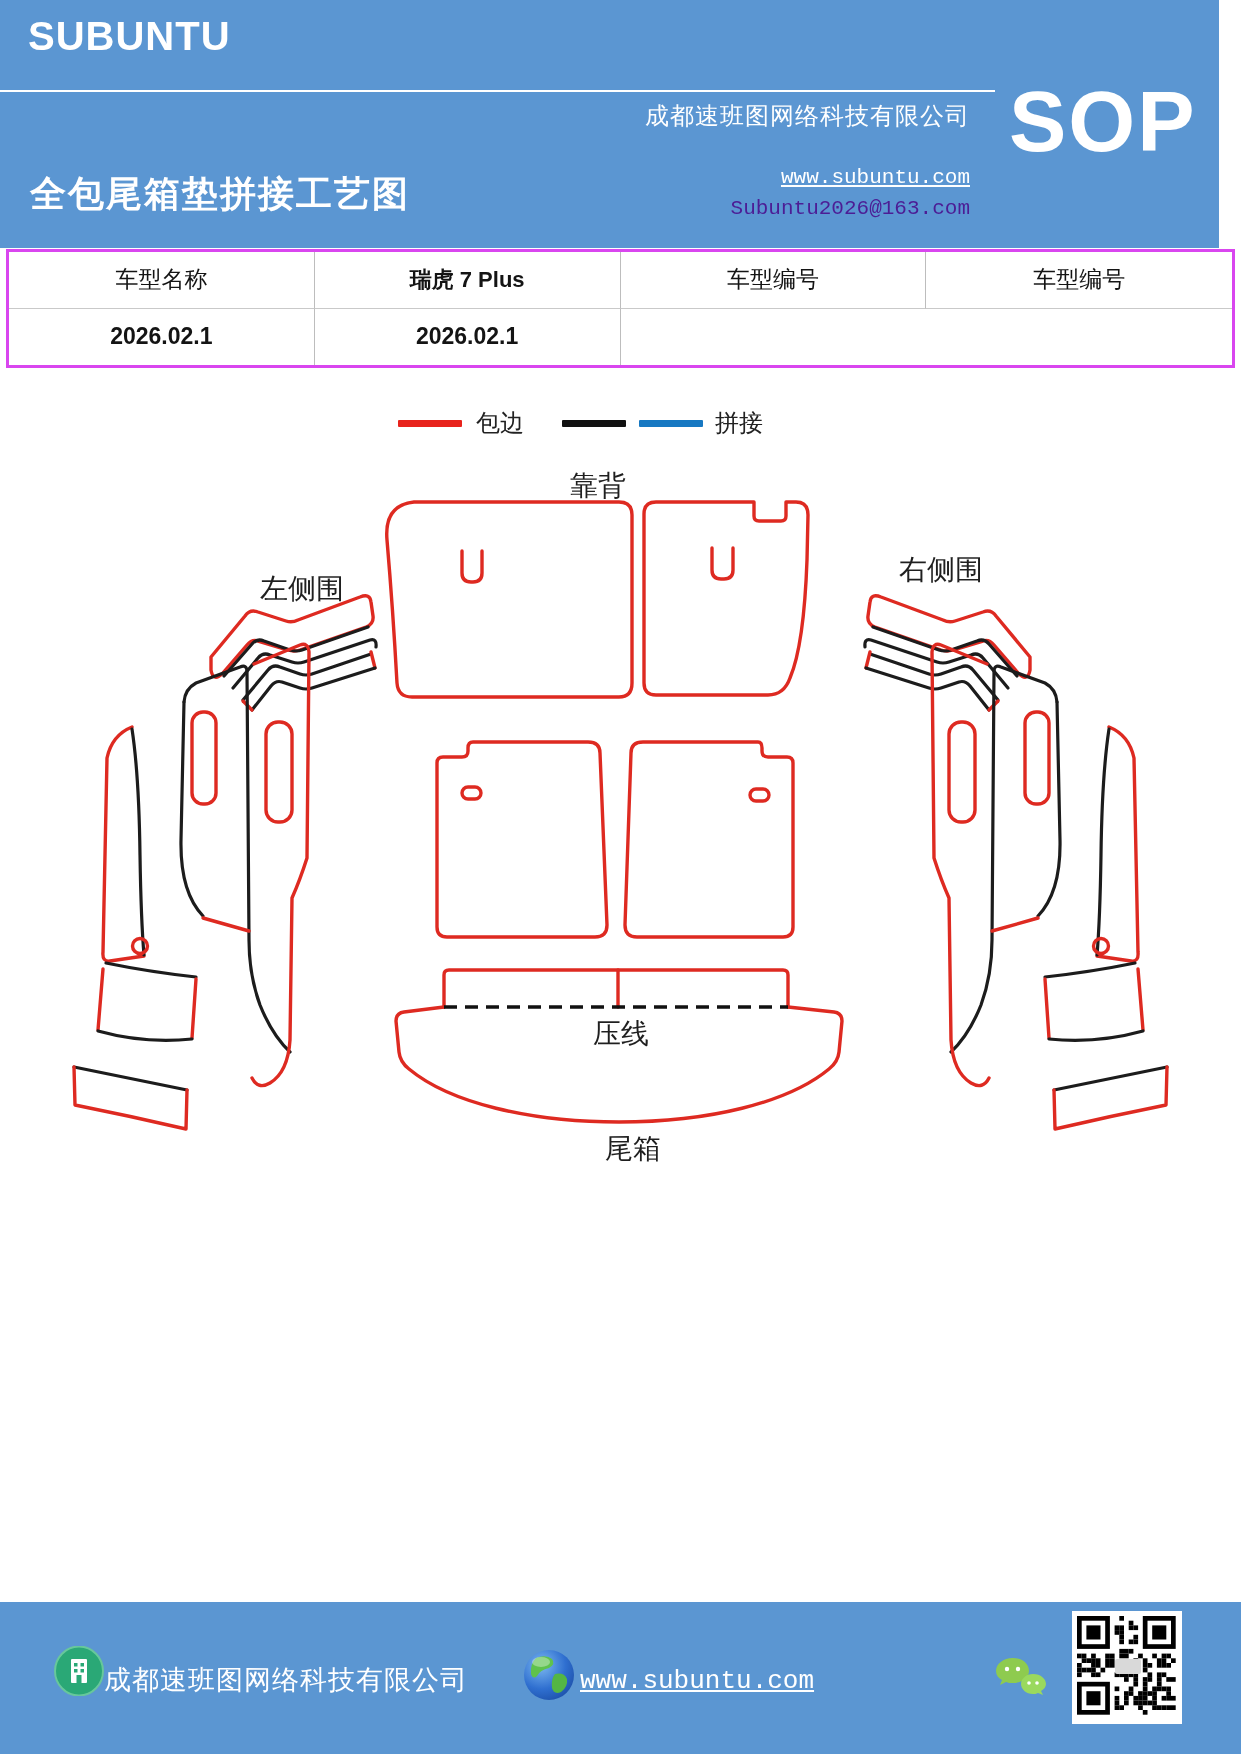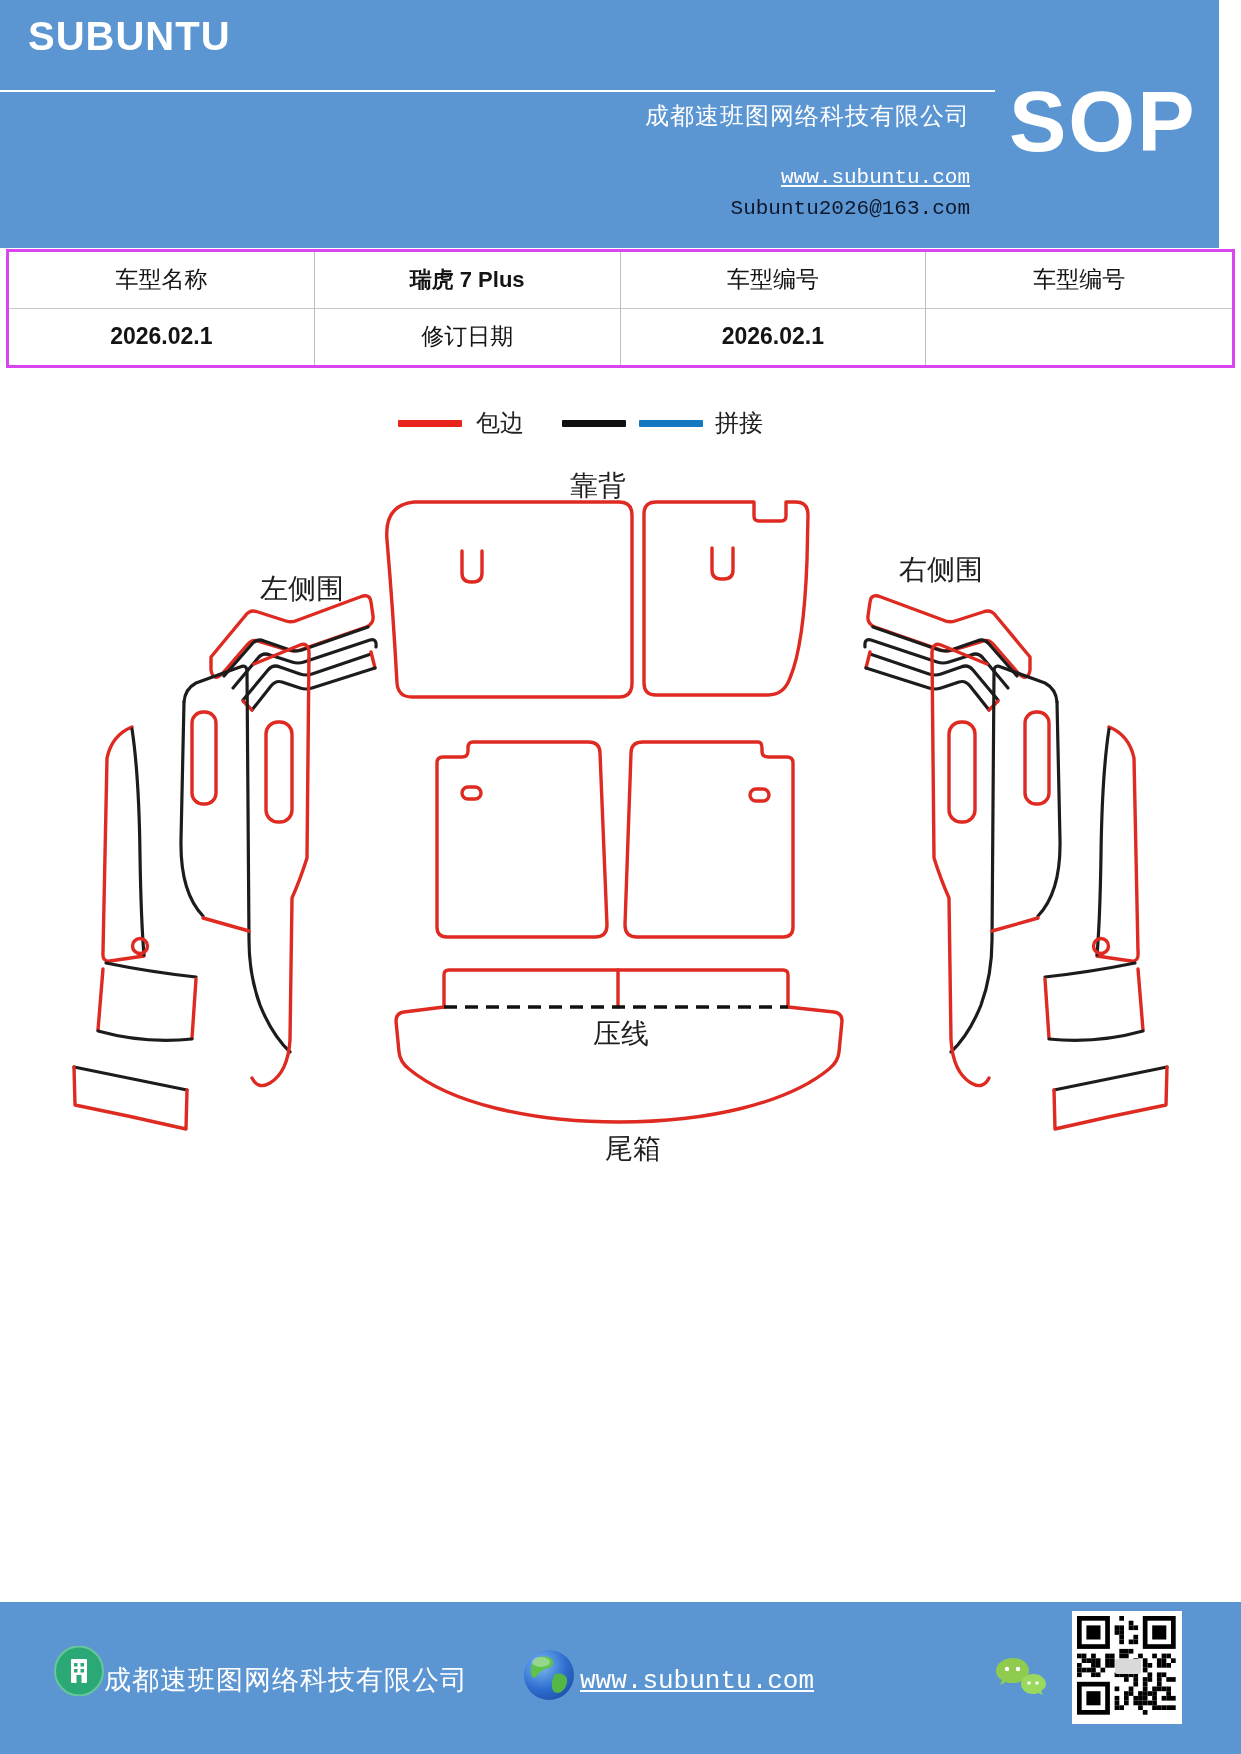--- a/index.html
+++ b/index.html
@@ -10,21 +10,21 @@
   .header{position:absolute;left:0;top:0;width:1219px;height:248px;background:#5b96d2;}
   .logo{position:absolute;left:28px;top:14px;color:#ffffff;font-size:40px;font-weight:900;
         letter-spacing:1px;font-family:"Liberation Sans",sans-serif;}
   .header-rule{position:absolute;left:0;top:90px;width:995px;height:2px;background:#ffffff;}
   .doc-title{position:absolute;left:30px;top:170px;color:#ffffff;font-size:36px;font-weight:700;
         font-family:"Liberation Serif","DejaVu Serif",serif;letter-spacing:2px;}
   .hdr-company{position:absolute;right:249px;top:100px;color:#ffffff;font-size:24px;
         font-family:"Liberation Serif","DejaVu Serif",serif;letter-spacing:1px;}
   .hdr-site{position:absolute;right:249px;top:166px;color:#ffffff;font-size:21px;
         font-family:"Liberation Mono","DejaVu Sans Mono",monospace;text-decoration:underline;}
-  .hdr-mail{position:absolute;right:249px;top:197px;color:#0f172a;font-size:21px;
+  .hdr-mail{position:absolute;right:249px;top:197px;color:#4c1d95;font-size:21px;
         font-family:"Liberation Mono","DejaVu Sans Mono",monospace;}
   .sop{position:absolute;left:1009px;top:72px;color:#ffffff;font-size:86px;font-weight:700;
         letter-spacing:2px;font-family:"Liberation Sans",sans-serif;}
 
   
   .info-table{position:absolute;left:6px;top:249px;width:1229px;height:119px;
         border:3px solid #d946ef;box-sizing:border-box;display:grid;
         grid-template-columns:25% 25% 25% 25%;grid-template-rows:50% 50%;}
   .cell{display:flex;align-items:center;justify-content:center;color:#141414;
         border-right:1px solid #bdbdbd;border-bottom:1px solid #c9c9c9;box-sizing:border-box;
@@ -60,33 +60,33 @@
   .qr-wrap{position:absolute;left:1072px;top:9px;width:110px;height:113px;background:#ffffff;}
 </style>
 </head>
 <body>
 
 <div class="page">
 
   <div class="header">
     <div class="logo">SUBUNTU</div>
     <div class="header-rule"></div>
+    <div class="doc-title">全包尾箱垫拼接工艺图</div>
     <div class="hdr-company">成都速班图网络科技有限公司</div>
     <div class="hdr-site">www.subuntu.com</div>
     <div class="hdr-mail">Subuntu2026@163.com</div>
     <div class="sop">SOP</div>
   </div>
 
   <div class="info-table">
     <div class="cell">车型名称</div>
     <div class="cell val-model">瑞虎 7 Plus</div>
     <div class="cell">车型编号</div>
     <div class="cell">车型编号</div>
     <div class="cell val">2026.02.1</div>
-    <div class="cell">修订日期</div>
     <div class="cell val">2026.02.1</div>
   </div>
 
   <div class="legend">
     <div class="sw sw-red"></div>
     <div class="legend-label">包边</div>
     <div class="sw sw-black"></div>
     <div class="sw sw-blue"></div>
     <div class="legend-label">拼接</div>
   </div>

